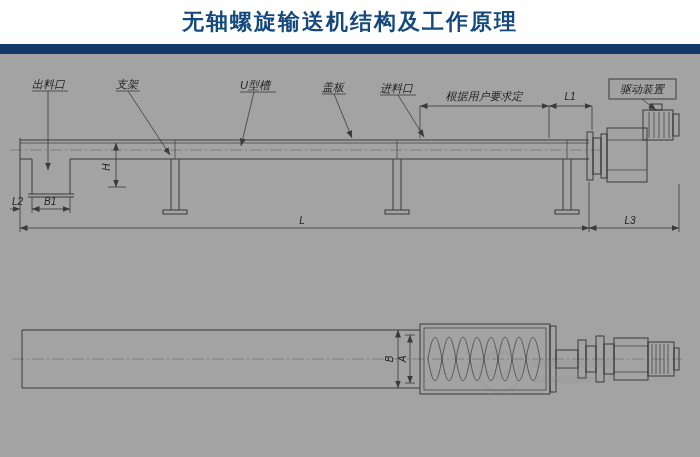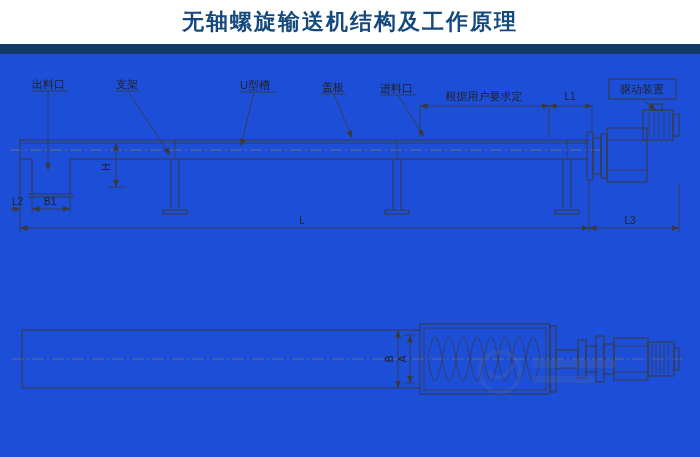--- a/index.html
+++ b/index.html
@@ -8,21 +8,21 @@
     background:#123a68;padding:0;
     display:flex;flex-direction:column;
     font-family:"Liberation Sans",sans-serif;
   }
   .title-bar{
     background:#ffffff;height:44px;flex:0 0 44px;
     display:flex;align-items:center;justify-content:center;
     color:#15497e;font-size:22px;font-weight:bold;letter-spacing:2px;
   }
   .divider{height:10px;flex:0 0 10px;background:#123a68;}
-  .canvas{background:#1d4ed8;flex:1;overflow:hidden;}
+  .canvas{background:#a3a3a3;flex:1;overflow:hidden;font-style:italic;}
   svg text{
     font-family:"Liberation Sans",sans-serif;
     font-size:11px;fill:#222;
   }
   svg text.dim{font-size:10px;}
   .ln{stroke:#3a3a3a;stroke-width:1;fill:none;}
   .thin{stroke-width:0.7;}
   .cl{stroke:#777;stroke-width:0.8;fill:none;stroke-dasharray:12 3 2 3;}
   .dimln{stroke:#3a3a3a;stroke-width:0.8;fill:none;}
   .ldr{stroke:#3a3a3a;stroke-width:0.8;fill:none;}

